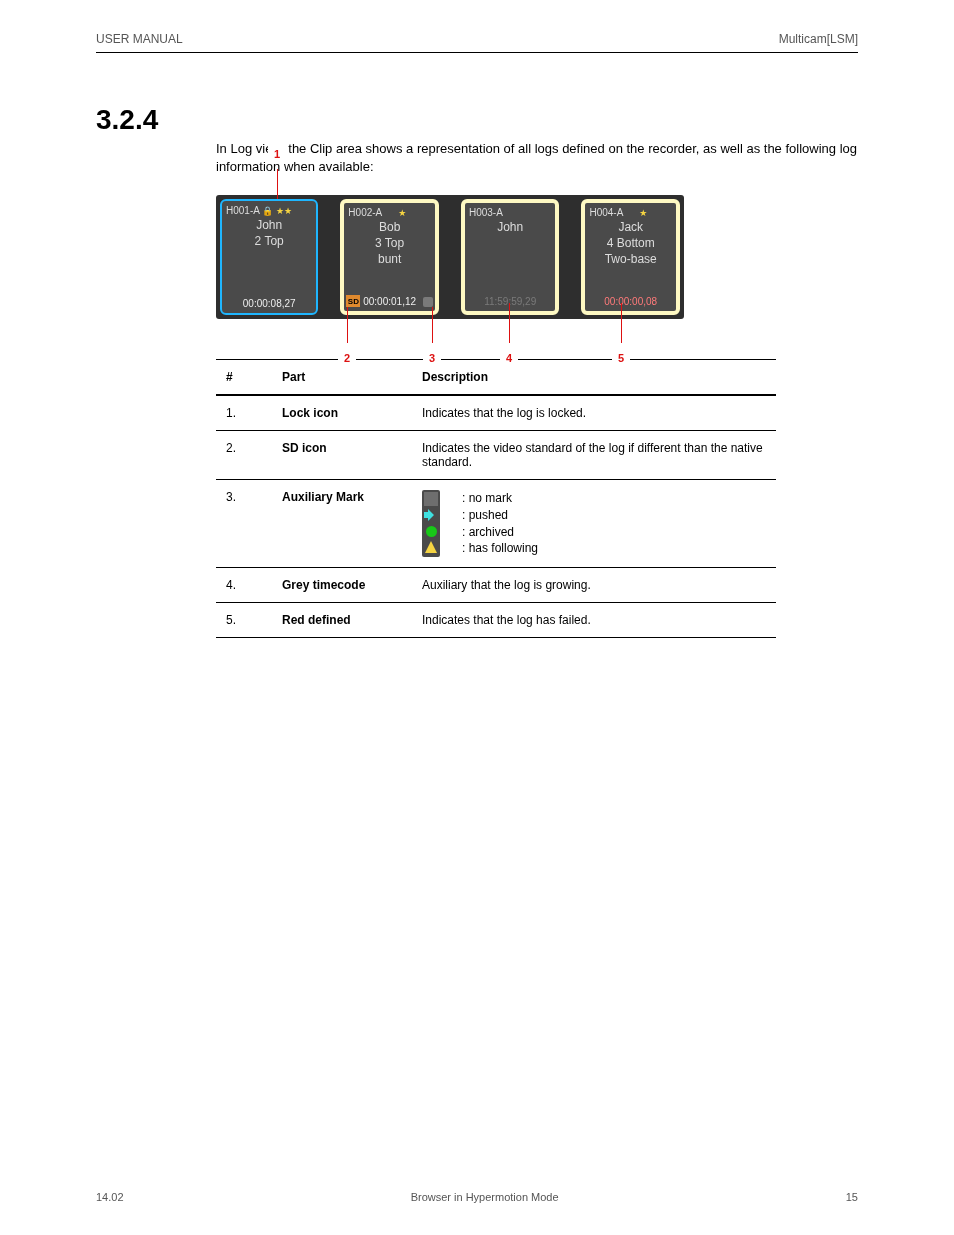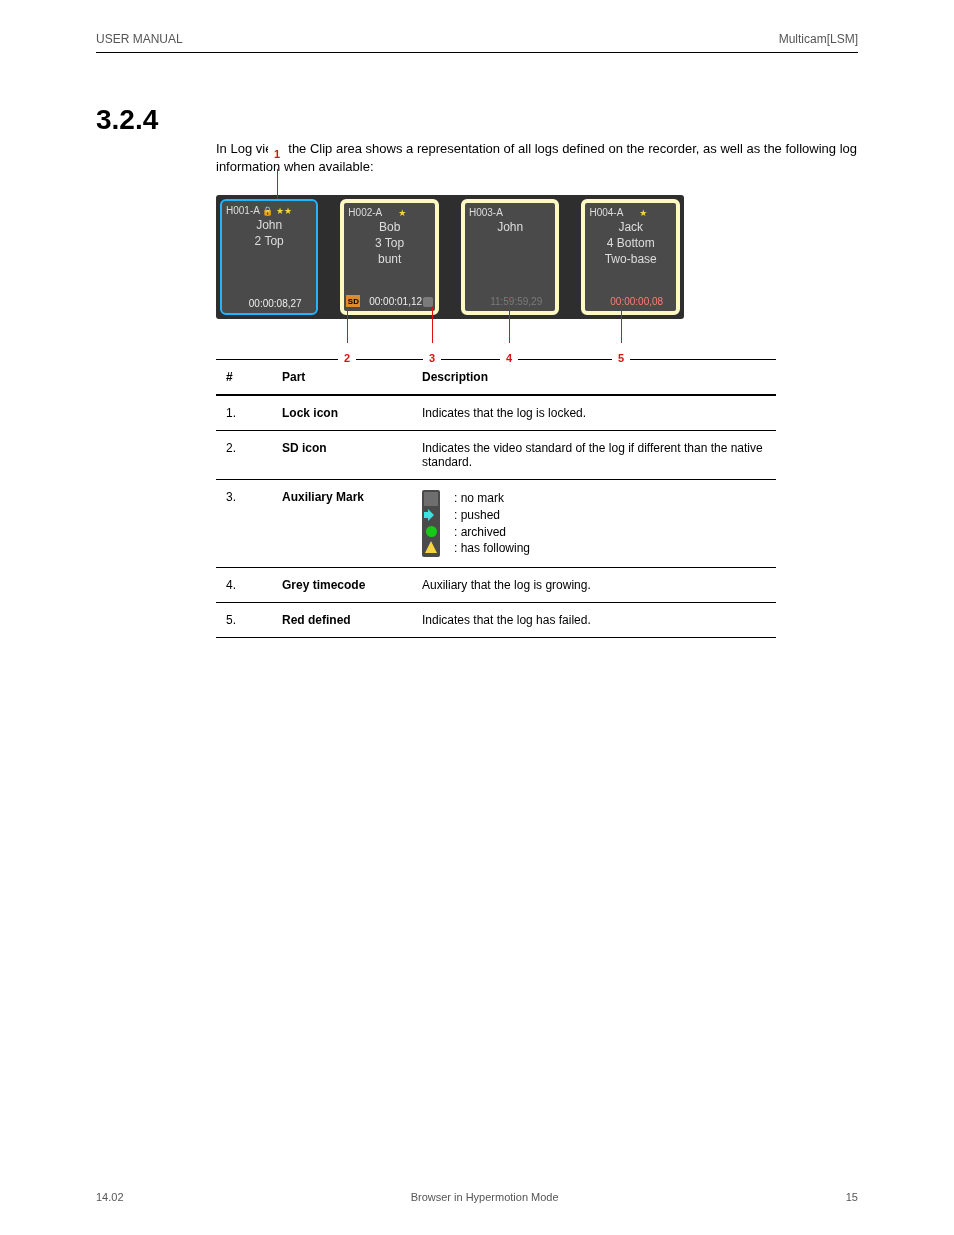--- a/index.html
+++ b/index.html
@@ -92,21 +92,20 @@
   }
   .clip .name { font-size: 10px; }
   .clip .star { color: #f5d442; font-size: 9px; }
   .clip .line { font-size: 12px; margin-top: 2px; text-align: center; }
   .clip .tc {
     position: absolute;
     bottom: 4px;
     width: 100%;
     text-align: center;
     font-size: 10px;
-    padding-left: 12px;
   }
   .tc.white { color: #eee; }
   .tc.dim   { color: #7a7a7a; }
   .tc.red   { color: #ff7a7a; }
   .lock-icon {
     width: 10px; height: 10px;
     display: inline-flex; justify-content: center; align-items: center;
     font-size: 9px; color: #f5d442;
   }
   .sd-badge {
@@ -300,21 +299,21 @@
       </tr>
       <tr>
         <td class="col-no">2.</td>
         <td class="col-part">SD icon</td>
         <td>Indicates the video standard of the log if different than the native standard.</td>
       </tr>
       <tr>
         <td class="col-no">3.</td>
         <td class="col-part">Auxiliary Mark</td>
         <td>
-          <div style="display:flex; gap:8px;">
+          <div style="display:flex; gap:16px;">
             <span class="icon-col">
               <span class="sq grey"></span>
               <span class="sq chip">
                 <svg viewBox="0 0 14 12">
                     <polygon points="0,3 4,3 4,0 10,6 4,12 4,9 0,9" fill="#3fe0e0"></polygon>
                   </svg>
               </span>
               <span class="sq green">
                   <span class="dot"></span>
                 </span>

